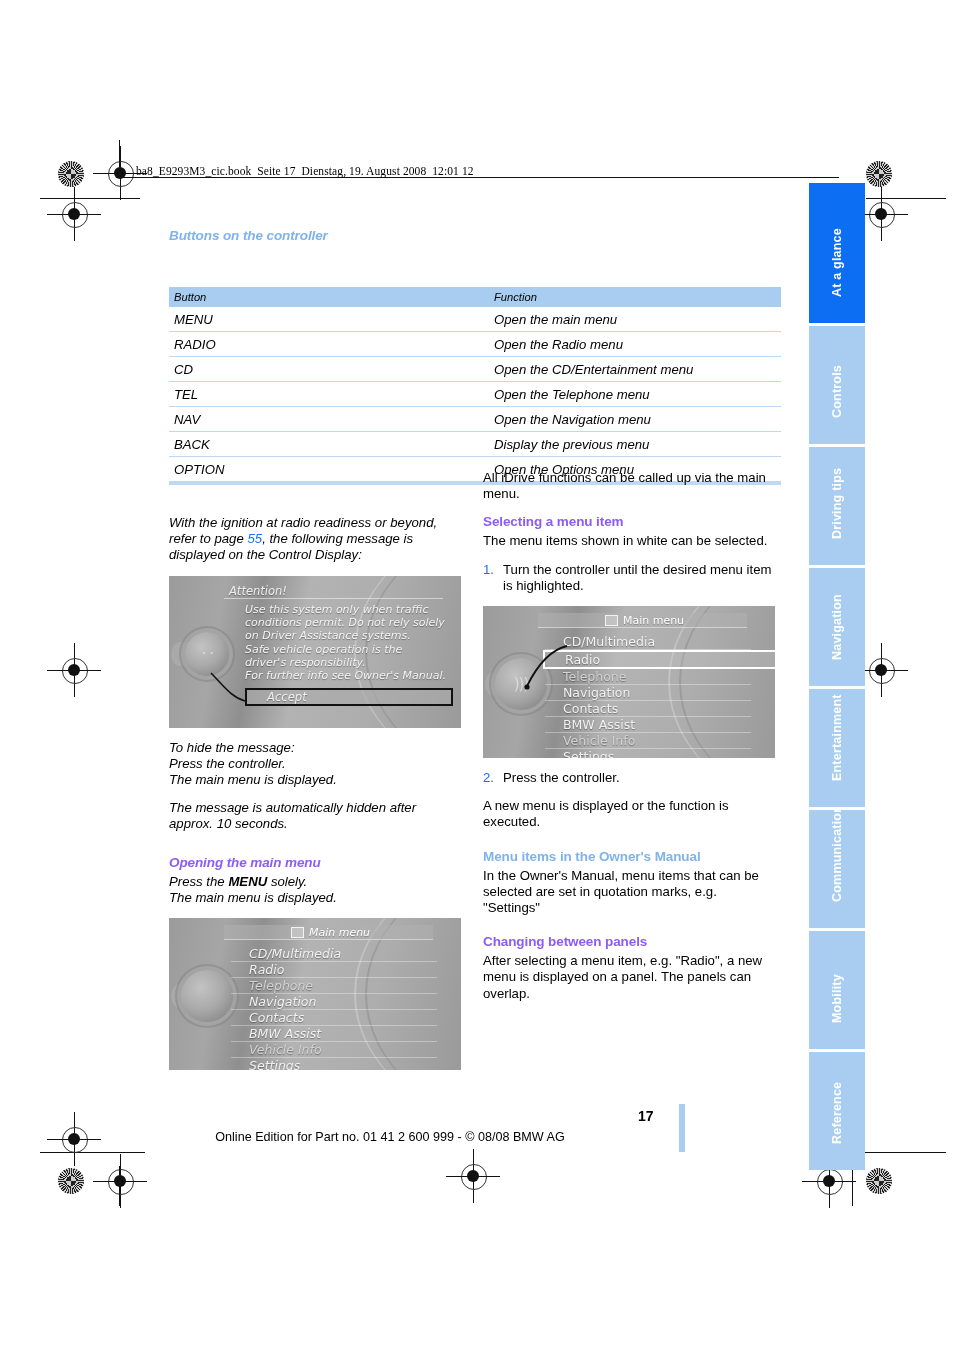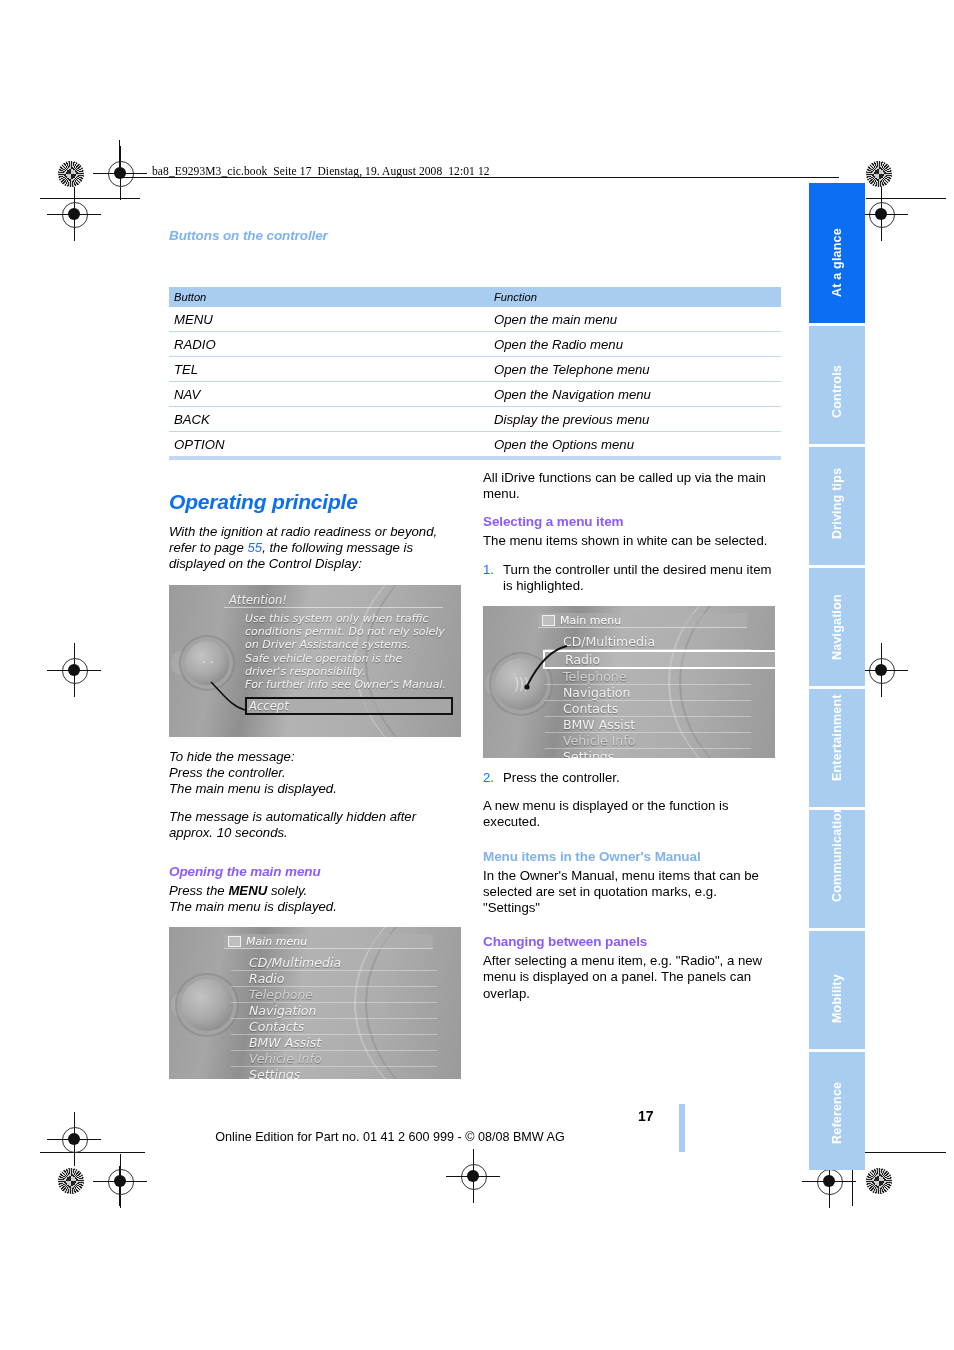--- a/index.html
+++ b/index.html
@@ -60,21 +60,21 @@
   }
   .vline {
     position: absolute;
     width: 1px;
     background: #111;
   }
 
   
   .runhead {
     position: absolute;
-    left: 152px;
+    left: 136px;
     top: 165px;
     font-family: "Liberation Serif", serif;
     font-size: 11.5px;
     letter-spacing: 0.1px;
     color: #000;
     white-space: pre;
   }
 
   
   .page {
@@ -246,20 +246,21 @@
     right: 28px;
     height: 15px;
     background: rgba(176,176,176,0.55);
     border-bottom: 1px solid rgba(255,255,255,0.45);
     color: #ffffff;
     font-size: 11px;
     line-height: 15px;
     padding-left: 4px;
     text-shadow: 0 1px 0 rgba(0,0,0,0.25);
     box-sizing: border-box;
+    text-align: center;
   }
   .shot .titlebar .tbicon {
     display: inline-block;
     width: 11px; height: 9px;
     border: 1px solid rgba(255,255,255,0.8);
     vertical-align: middle;
     margin-right: 5px;
     position: relative;
     top: -1px;
     background: rgba(255,255,255,0.25);
@@ -323,21 +324,21 @@
     position: absolute;
     left: 76px;
     bottom: 22px;
     right: 8px;
     height: 18px;
     border: 2px solid #111;
     background: rgba(170,170,170,0.65);
     color: #f0f0f0;
     font-size: 11.6px;
     line-height: 15px;
-    padding-left: 2px;
+    padding-left: 20px;
     box-sizing: border-box;
     text-shadow: 0 1px 1px rgba(0,0,0,0.35);
   }
   .shot .leader {
     position: absolute;
     pointer-events: none;
   }
   .shot .leader svg { display: block; }
 
   
@@ -474,20 +475,24 @@
       <tbody>
         <tr class="first">
           <td class="c1">MENU</td>
           <td>Open the main menu</td>
         </tr>
         <tr>
           <td class="c1">RADIO</td>
           <td>Open the Radio menu</td>
         </tr>
         <tr>
+          <td class="c1">CD</td>
+          <td>Open the CD/Entertainment menu</td>
+        </tr>
+        <tr>
           <td class="c1">TEL</td>
           <td>Open the Telephone menu</td>
         </tr>
         <tr>
           <td class="c1">NAV</td>
           <td>Open the Navigation menu</td>
         </tr>
         <tr>
           <td class="c1">BACK</td>
           <td>Display the previous menu</td>
@@ -495,21 +500,20 @@
         <tr>
           <td class="c1">OPTION</td>
           <td>Open the Options menu</td>
         </tr>
       </tbody>
     </table>
     <div class="tablefoot"></div>
 
     <div style="height:30px"></div>
 
-    <h2 class="maintitle">Operating principle</h2>
 
     <p><span>With the ignition at radio readiness or beyond, refer to page </span><span class="linkno">55</span><span>, the following message is displayed on the Control Display:</span></p>
 
     <div class="shot">
       <div class="arcs">
         <div class="arc a1"></div>
         <div class="arc a2"></div>
         <div class="arc a3"></div>
         <div class="arc a4"></div>
       </div>

